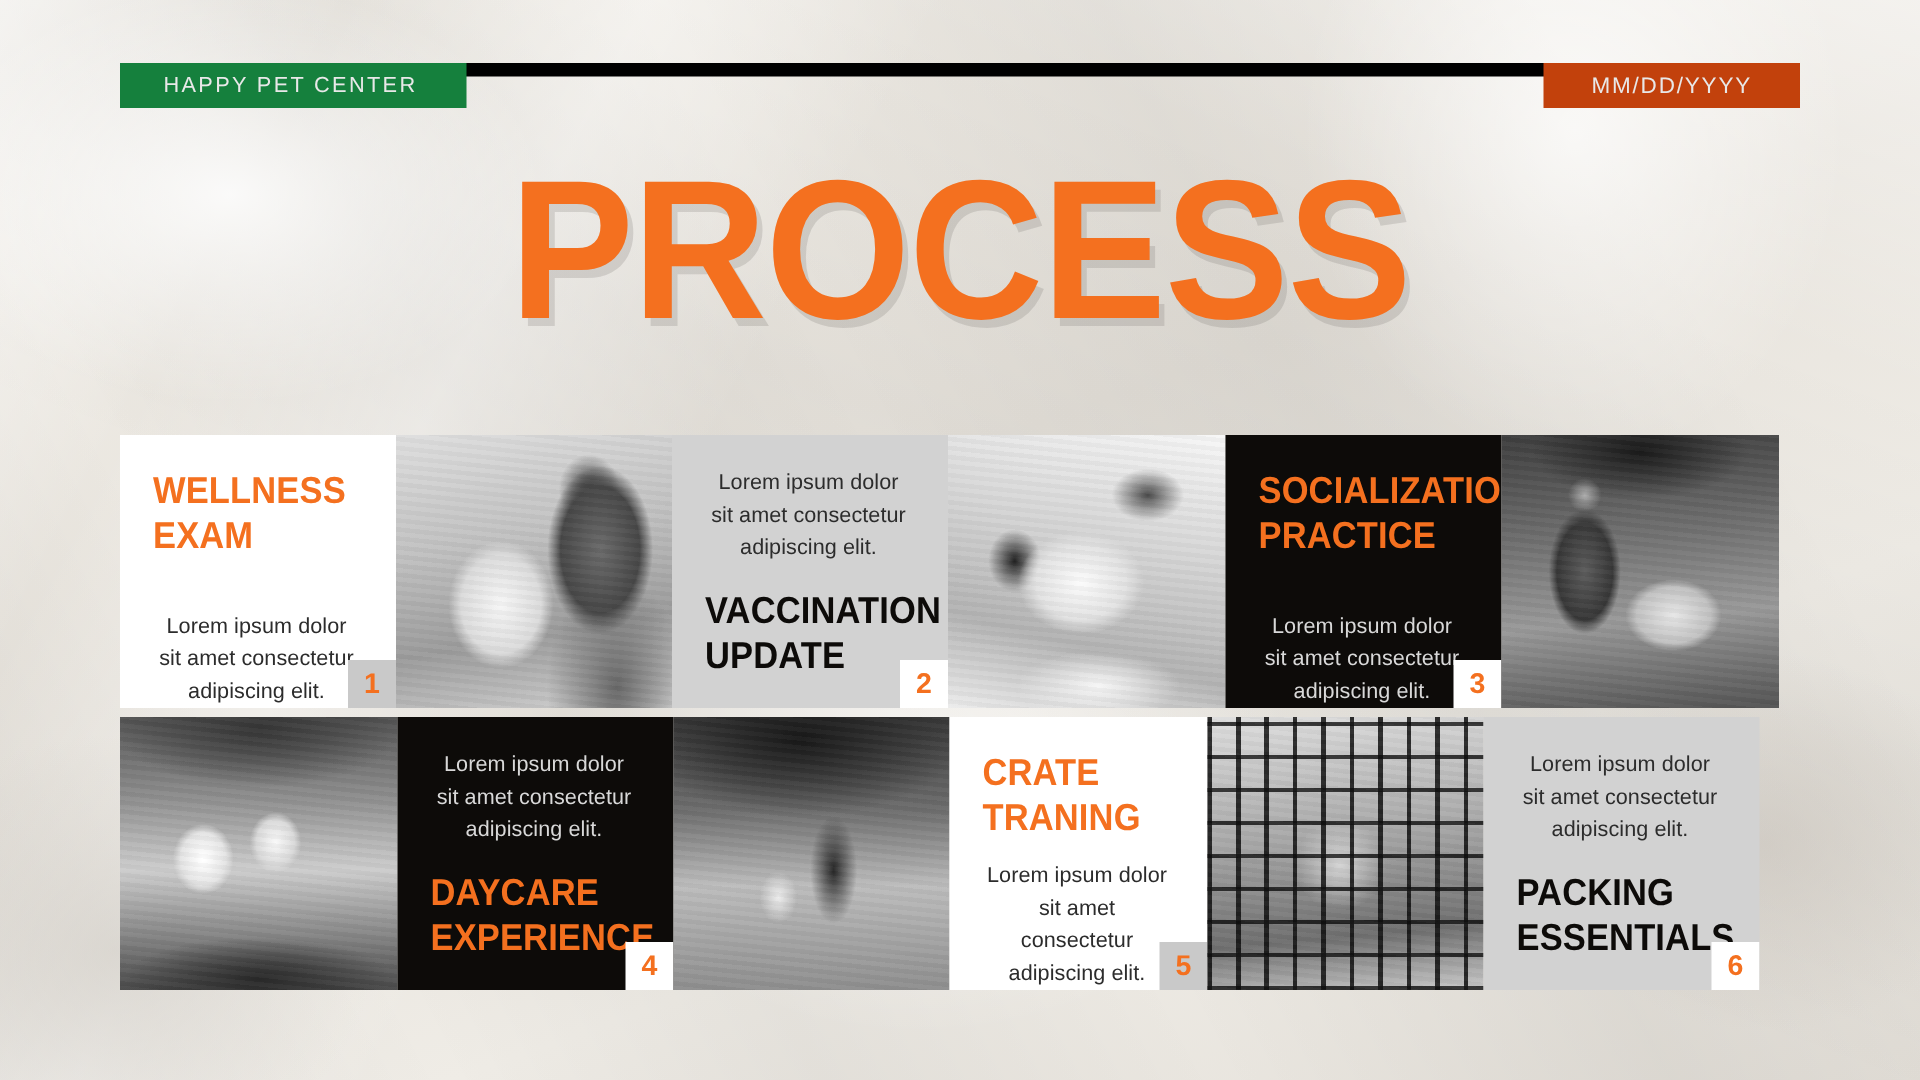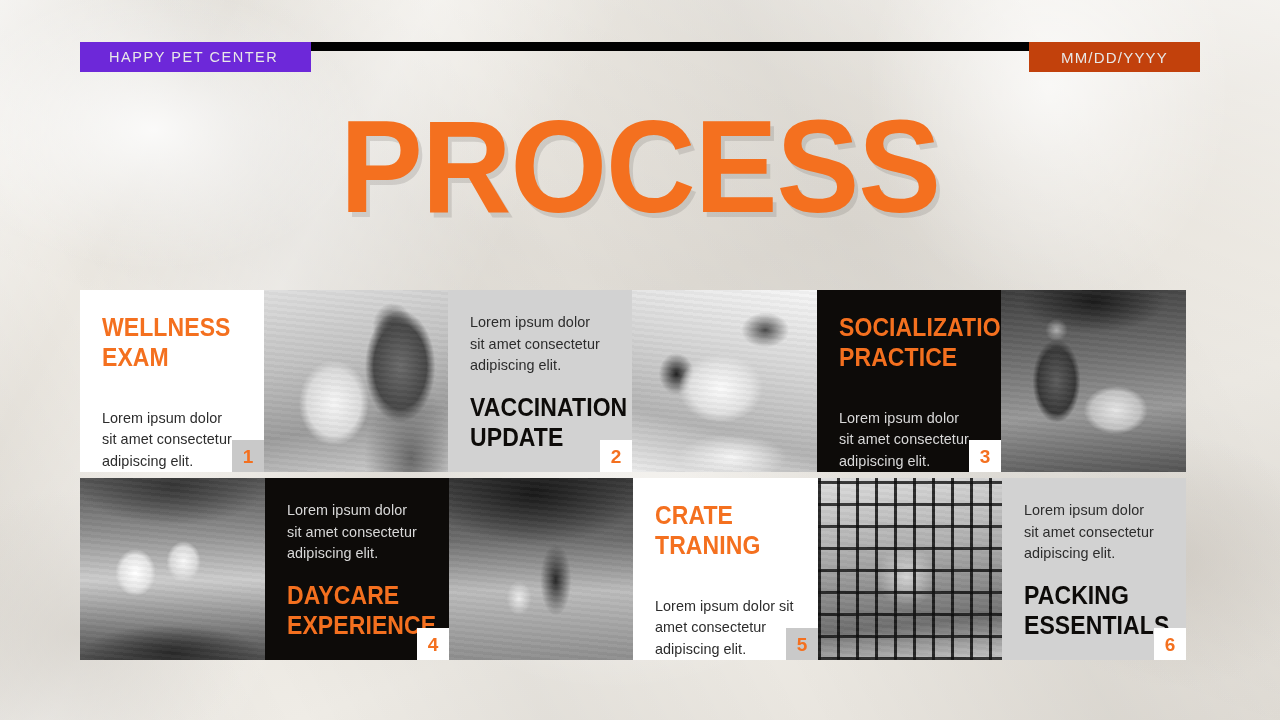--- a/index.html
+++ b/index.html
@@ -39,21 +39,21 @@
   #header-rule {
     position: absolute;
     left: 306px; top: 42px;
     width: 892px; height: 9px;
     background: #000;
   }
   #brand-tag {
     position: absolute;
     left: 80px; top: 42px;
     width: 231px; height: 30px;
-    background: #6d28d9;
+    background: #15803d;
     display: flex; align-items: center;
     padding-left: 29px;
   }
   #brand-tag span {
     color: #e8e8e8;
     font-size: 14.5px;
     letter-spacing: 1.55px;
     font-weight: 400;
     white-space: nowrap;
   }
@@ -114,20 +114,21 @@
     white-space: pre-line;
   }
   .head.orange { color: #F4701F; }
   .head.black  { color: #0d0b09; }
 
   .body-text {
     font-size: 14.4px;
     line-height: 21.5px;
     letter-spacing: .05px;
     white-space: pre-line;
+    text-align: center;
   }
   .body-text.dark-ink  { color: #2c2c2c; }
   .body-text.light-ink { color: #d8d8d8; }
 
   .gap-lg { flex: 1 1 auto; min-height: 10px; }
 
   
   .badge {
     position: absolute;
     right: 0; bottom: 0;
@@ -253,21 +254,21 @@
 
     <div class="cell photo ph-kittens" style="width:185px"></div>
     <div class="cell panel dark bottom-head" style="width:184px">
       <div class="body-text light-ink">Lorem ipsum dolor sit amet consectetur adipiscing elit.</div>
       <div class="head orange">DAYCARE
 EXPERIENCE</div>
       <div class="badge bg-white">4</div>
     </div>
 
     <div class="cell photo ph-park" style="width:184px"></div>
-    <div class="cell panel light" style="width:185px">
+    <div class="cell panel light" style="width:172px">
       <div class="head orange">CRATE
 TRANING</div>
       <div class="gap-lg"></div>
       <div class="body-text dark-ink">Lorem ipsum dolor sit amet consectetur adipiscing elit.</div>
       <div class="badge bg-gray">5</div>
     </div>
 
     <div class="cell photo ph-crate" style="width:184px"></div>
     <div class="cell panel gray bottom-head" style="width:184px">
       <div class="body-text dark-ink">Lorem ipsum dolor sit amet consectetur adipiscing elit.</div>

